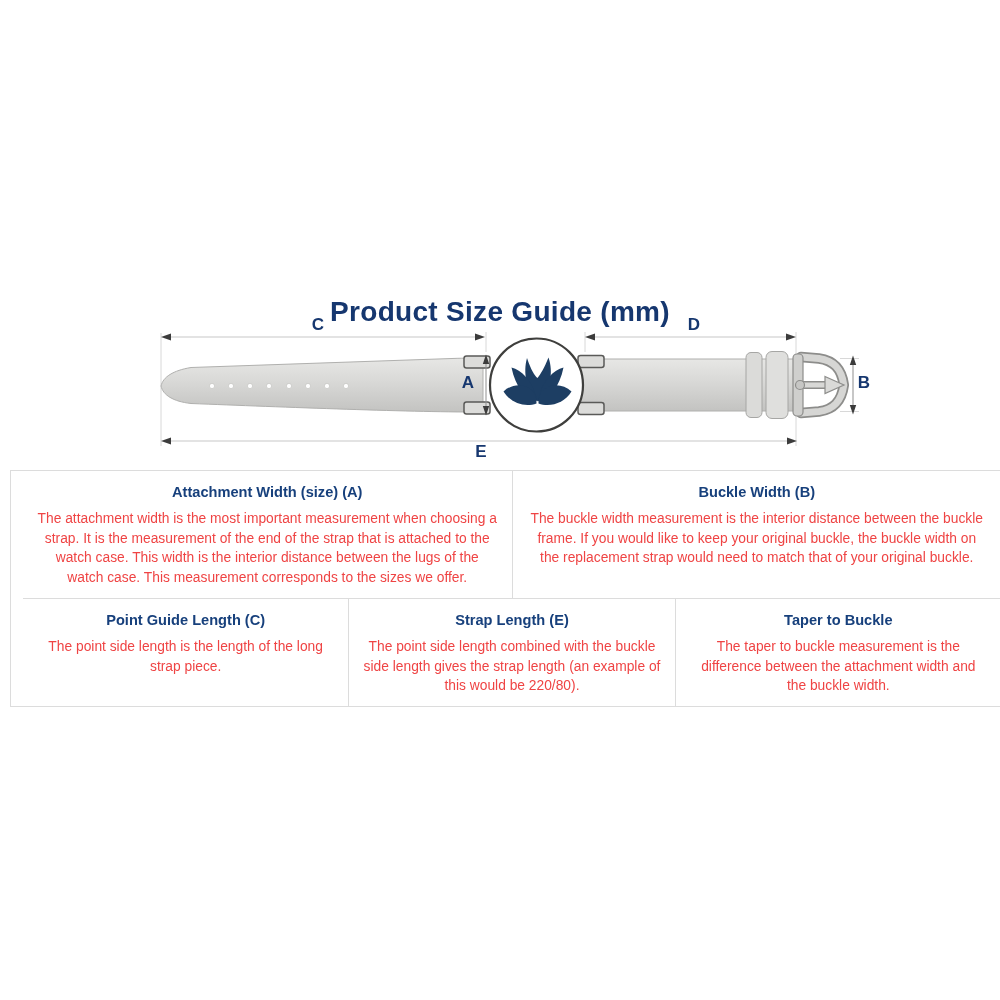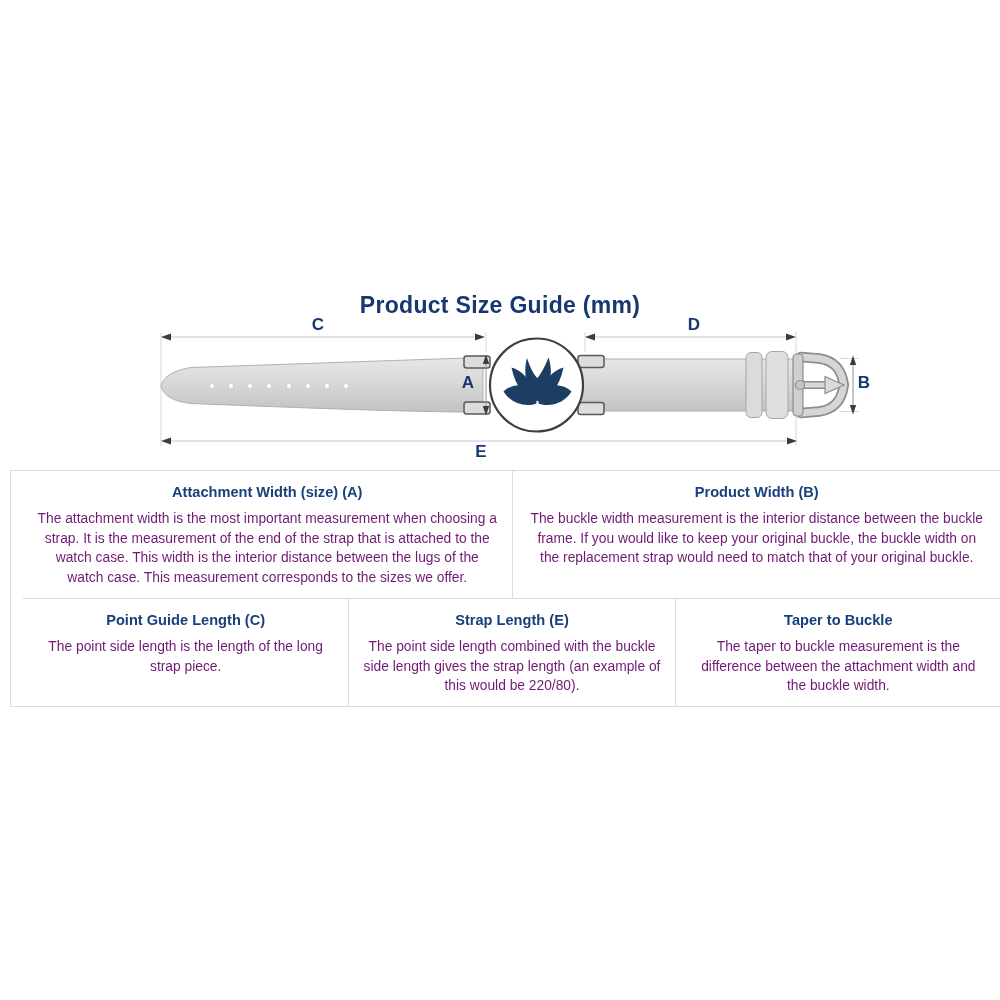--- a/index.html
+++ b/index.html
@@ -3,21 +3,21 @@
 <meta charset="utf-8">
 <style>
   html,body{margin:0;padding:0;background:#ffffff;}
   body{
     width:1000px;height:1000px;position:relative;overflow:hidden;
     font-family:"Liberation Sans","DejaVu Sans",sans-serif;
     -webkit-font-smoothing:antialiased;
   }
   .page-title{
     position:absolute;top:277px;left:0;width:1000px;
-    text-align:center;font-size:23px;font-weight:700;
+    text-align:center;font-size:28px;font-weight:700;
     color:#16376f;letter-spacing:.3px;
   }
   .diagram{position:absolute;top:300px;left:0;width:1000px;height:170px;}
   .diagram svg{position:absolute;top:0;left:0;}
   .dim-label{
     position:absolute;font-size:17px;font-weight:700;color:#16376f;
     line-height:1;
   }
   .lbl-c{left:304px;top:16px;width:28px;text-align:center;}
   .lbl-d{left:680px;top:16px;width:28px;text-align:center;}
@@ -33,21 +33,21 @@
   .t-cell{
     flex:1 1 0;padding:13px 14px 10px;text-align:center;box-sizing:border-box;
   }
   .t-cell + .t-cell{border-left:1px solid #dcdcdc;}
   .t-row-1 .t-cell{min-height:112px;}
   .t-row-2 .t-cell{min-height:106px;}
   .t-cell h3{
     margin:0 0 9px 0;font-size:14.6px;font-weight:700;color:#17407c;
   }
   .t-cell p{
-    margin:0;font-size:13.8px;line-height:1.43;color:#701a75;
+    margin:0;font-size:13.8px;line-height:1.43;color:#ef4444;
   }
 </style>
 </head>
 <body>
 
 <h1 class="page-title">Product Size Guide (mm)</h1>
 
 <div class="diagram">
   <svg width="1000" height="170" viewBox="0 300 1000 170">
     <defs>
@@ -176,21 +176,21 @@
   <span class="dim-label lbl-e">E</span>
 </div>
 
 <div class="size-table">
   <div class="t-row t-row-1">
     <div class="t-cell">
       <h3>Attachment Width (size) (A)</h3>
       <p>The attachment width is the most important measurement when choosing a strap. It is the measurement of the end of the strap that is attached to the watch case. This width is the interior distance between the lugs of the watch case. This measurement corresponds to the sizes we offer.</p>
     </div>
     <div class="t-cell">
-      <h3>Product Width (B)</h3>
+      <h3>Buckle Width (B)</h3>
       <p>The buckle width measurement is the interior distance between the buckle frame. If you would like to keep your original buckle, the buckle width on the replacement strap would need to match that of your original buckle.</p>
     </div>
   </div>
   <div class="t-row t-row-2">
     <div class="t-cell">
       <h3>Point Guide Length (C)</h3>
       <p>The point side length is the length of the long strap piece.</p>
     </div>
     <div class="t-cell">
       <h3>Strap Length (E)</h3>

